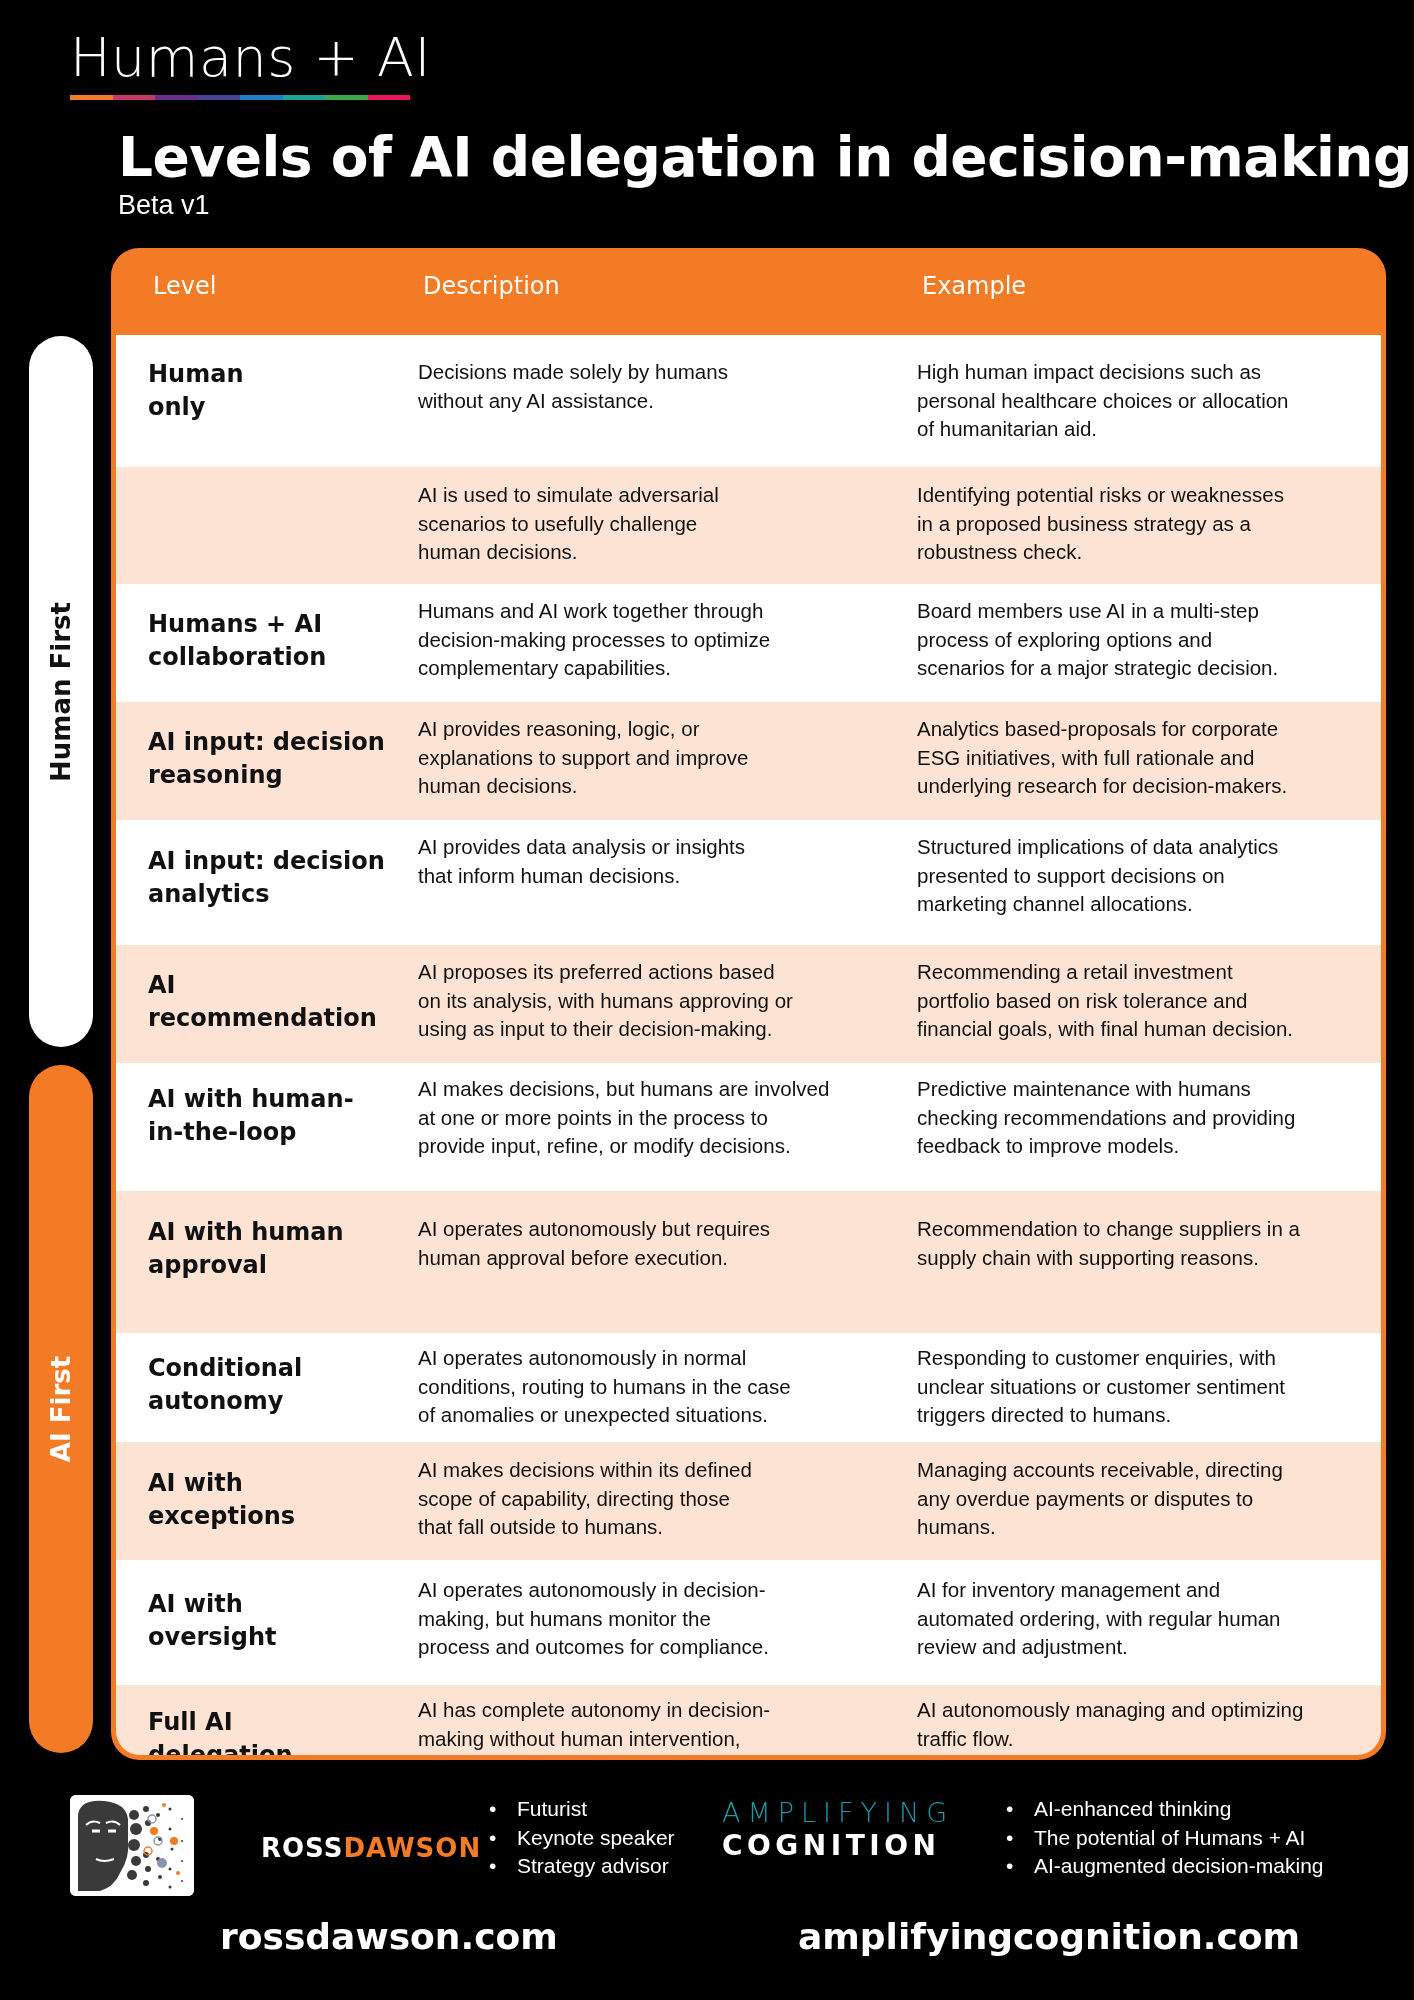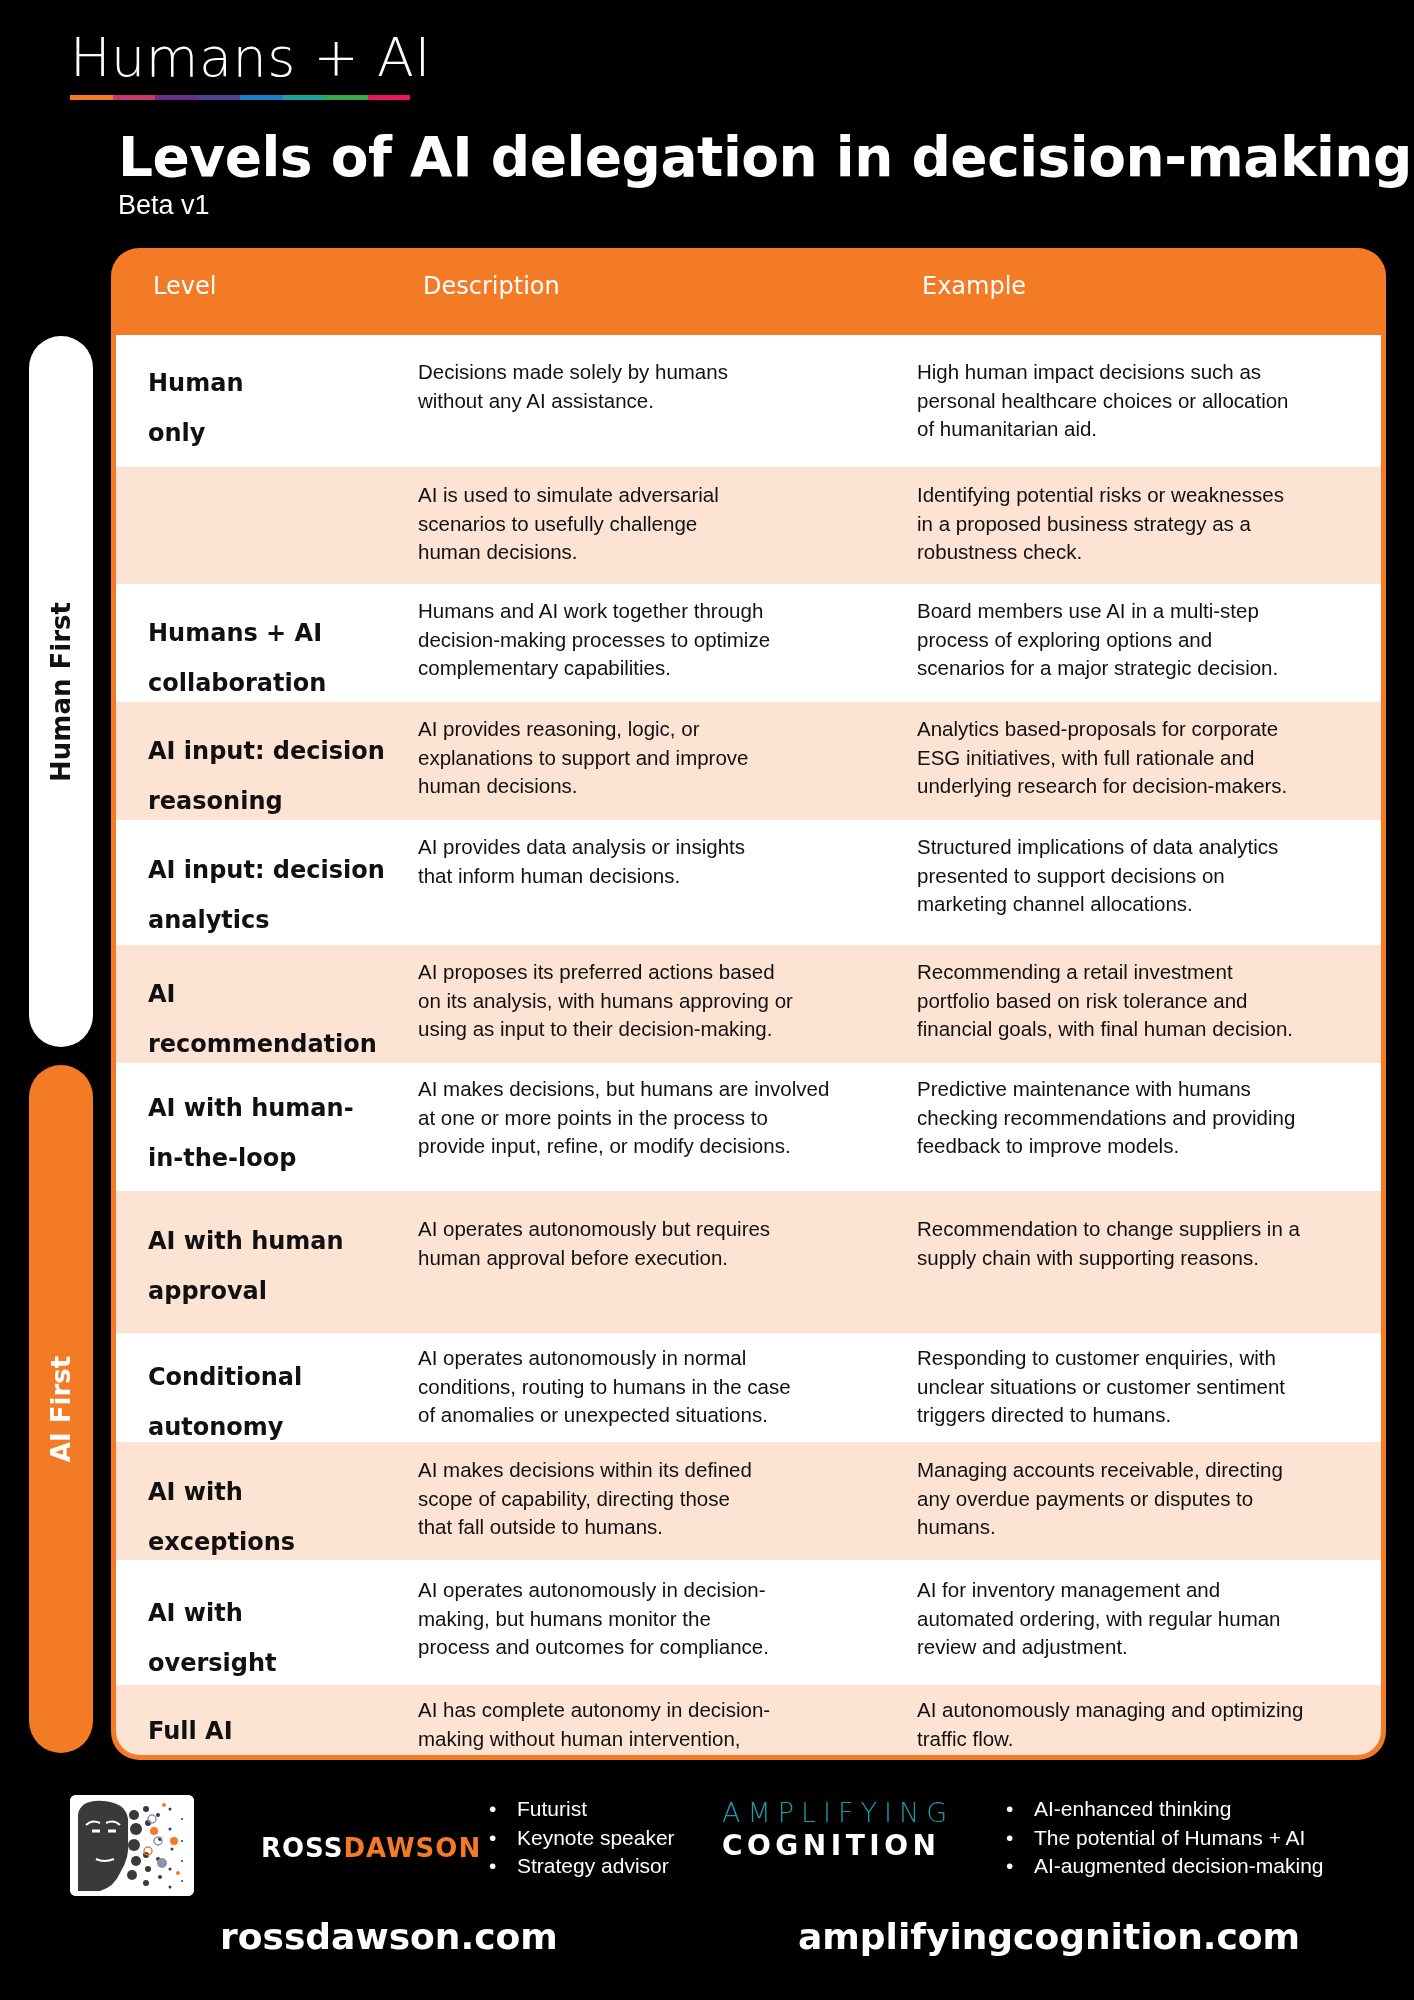--- a/index.html
+++ b/index.html
@@ -22,21 +22,21 @@
   .table { position: absolute; left: 111px; top: 248px; width: 1275px; height: 1512px; background: #F47B26; border-radius: 28px; padding: 0 5px 5px 5px; overflow: hidden; }
   .thead { height: 87px; display: flex; align-items: center; font-size: 24px; color: #fff; font-family: "DejaVu Sans", sans-serif; }
   .th-level { position: absolute; left: 42px; top: 24px; }
   .th-desc { position: absolute; left: 312px; top: 24px; }
   .th-ex { position: absolute; left: 811px; top: 24px; }
   .tbody { position: absolute; left: 5px; top: 87px; right: 5px; bottom: 5px; border-radius: 0 0 24px 24px; overflow: hidden; }
   .row { position: relative; width: 100%; }
   .row.odd { background: #fff; }
   .row.even { background: #FDE3D4; }
   .cell { position: absolute; color: #111; }
-  .c-level { left: 32px; font-family: "DejaVu Sans", sans-serif; font-weight: bold; font-size: 24px; line-height: 50px; width: 250px; }
+  .c-level { left: 32px; font-family: "DejaVu Sans", sans-serif; font-weight: bold; font-size: 24px; line-height: 33px; width: 250px; }
   .c-desc { left: 302px; font-size: 20.5px; line-height: 28.5px; width: 470px; white-space: pre-line; }
   .c-ex { left: 801px; font-size: 20.5px; line-height: 28.5px; width: 440px; white-space: pre-line; }
 
   .footer-photo { position: absolute; left: 70px; top: 1795px; width: 124px; height: 101px; background: #fff; border-radius: 6px; overflow: hidden; }
   .footer-rd { position: absolute; left: 213px; top: 1833px; font-family: "DejaVu Sans", sans-serif; font-weight: bold; font-size: 26px; letter-spacing: 1px; margin-left: 48px; }
   .footer-rd .ross { color: #fff; }
   .footer-rd .dawson { color: #F47B26; }
   .bullets { position: absolute; list-style: none; font-size: 21px; line-height: 28.5px; color: #fff; }
   .bullets li::before { content: "•"; display: inline-block; width: 28px; }
   .bullets-rd { left: 489px; top: 1795px; }

